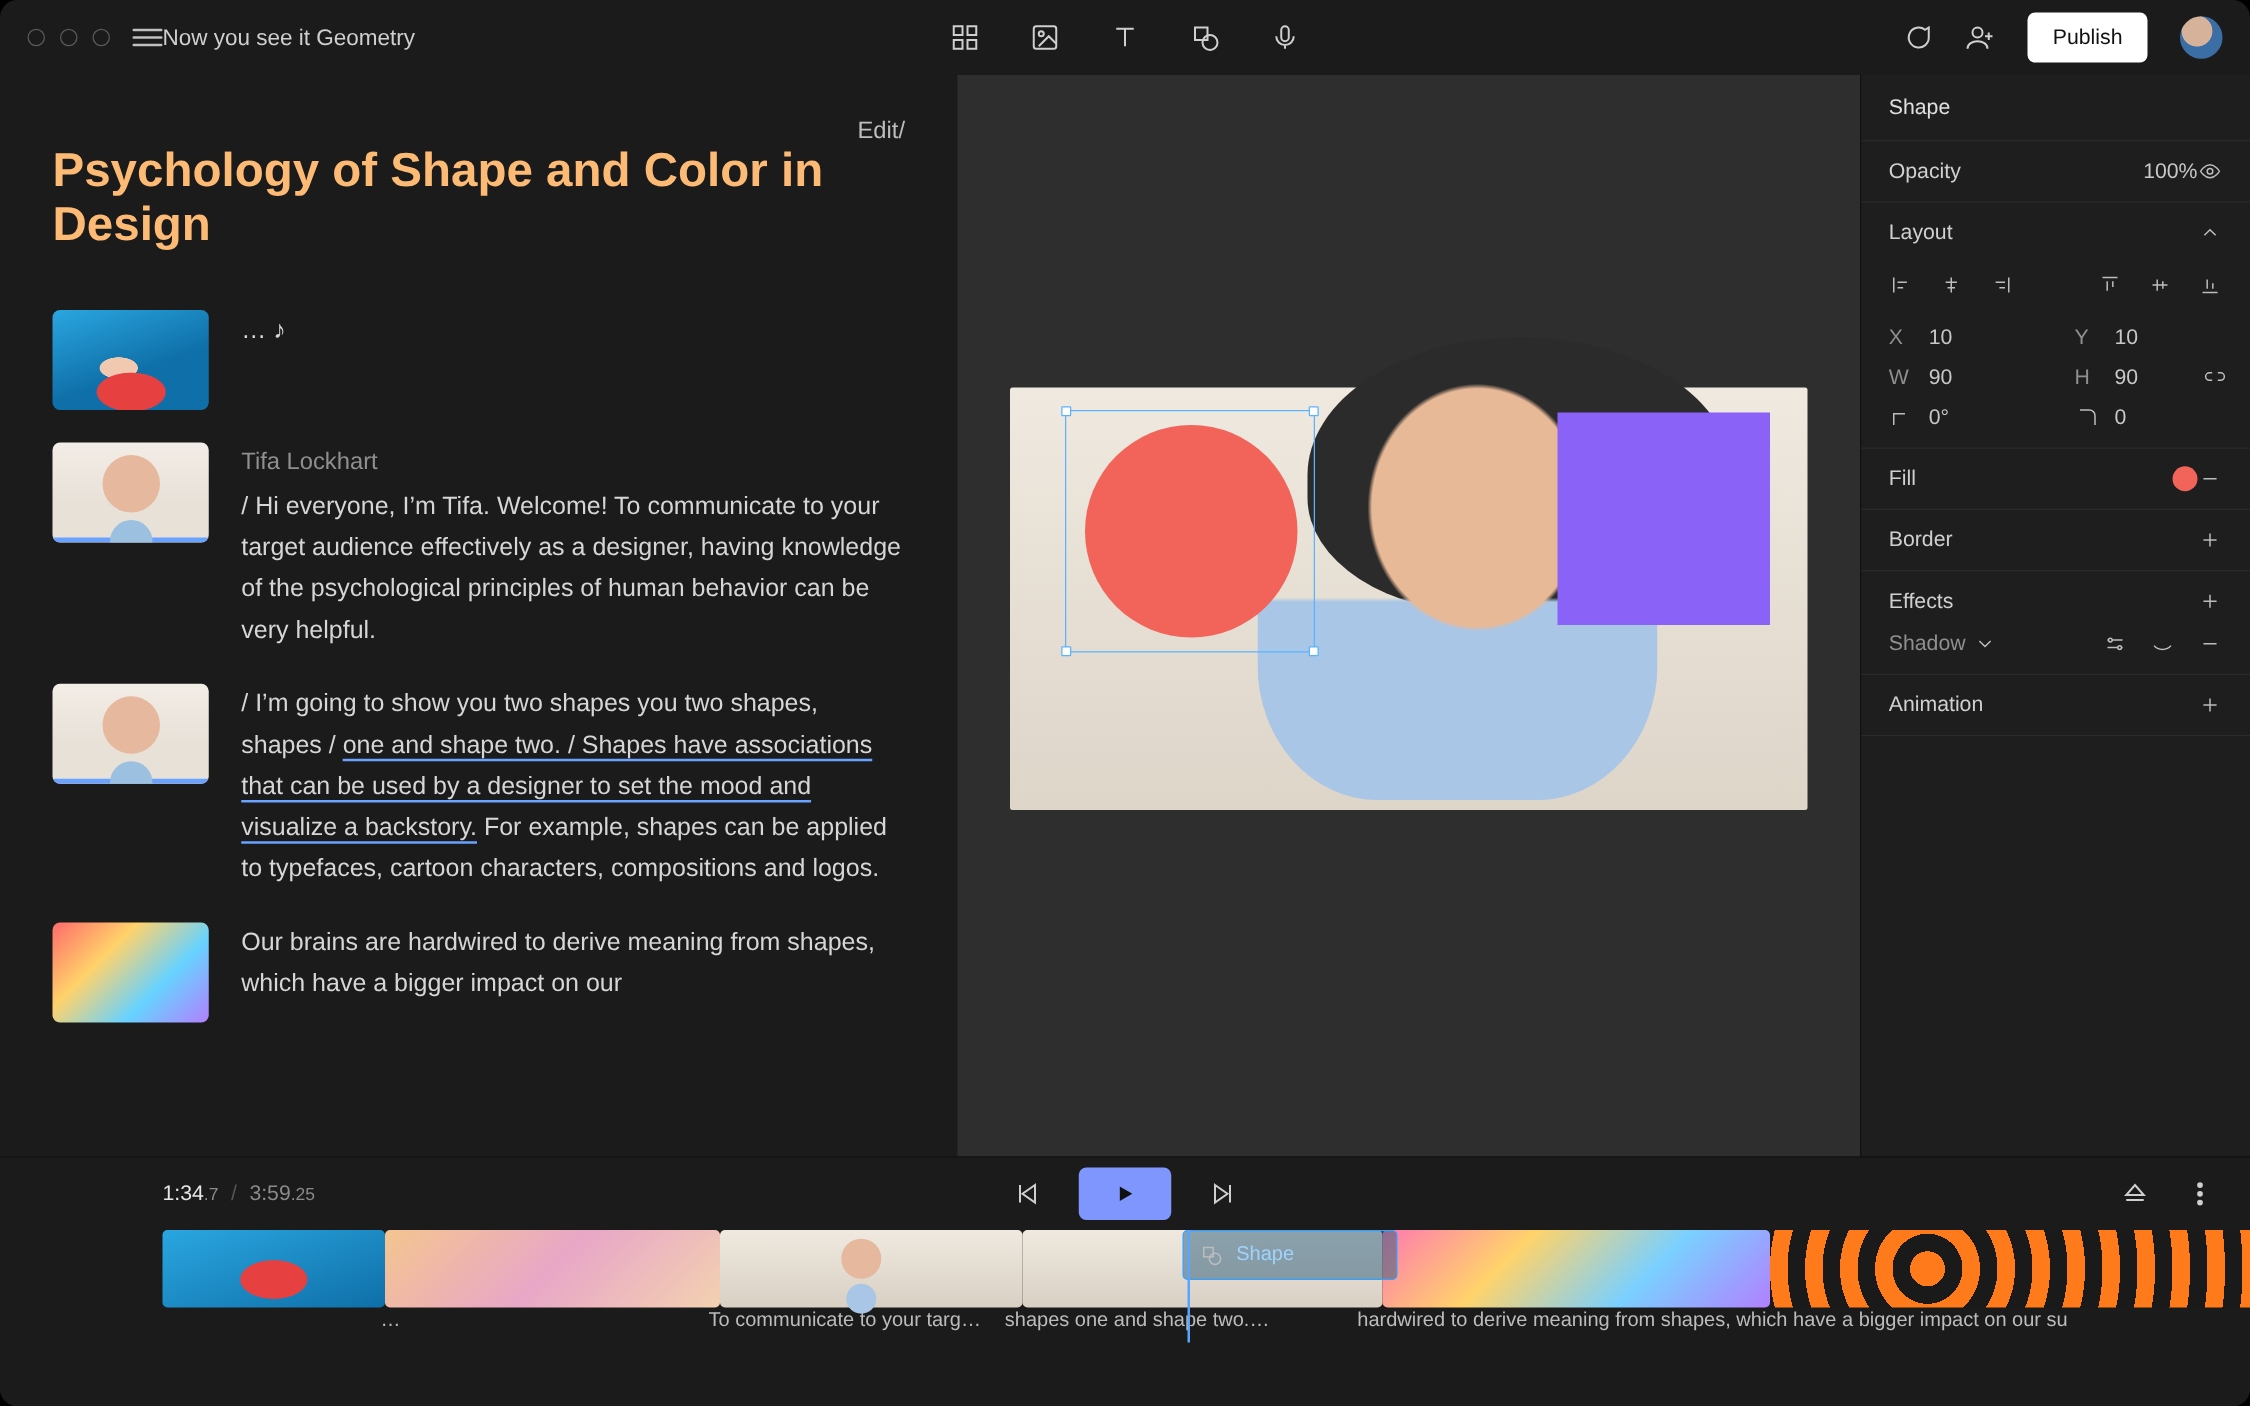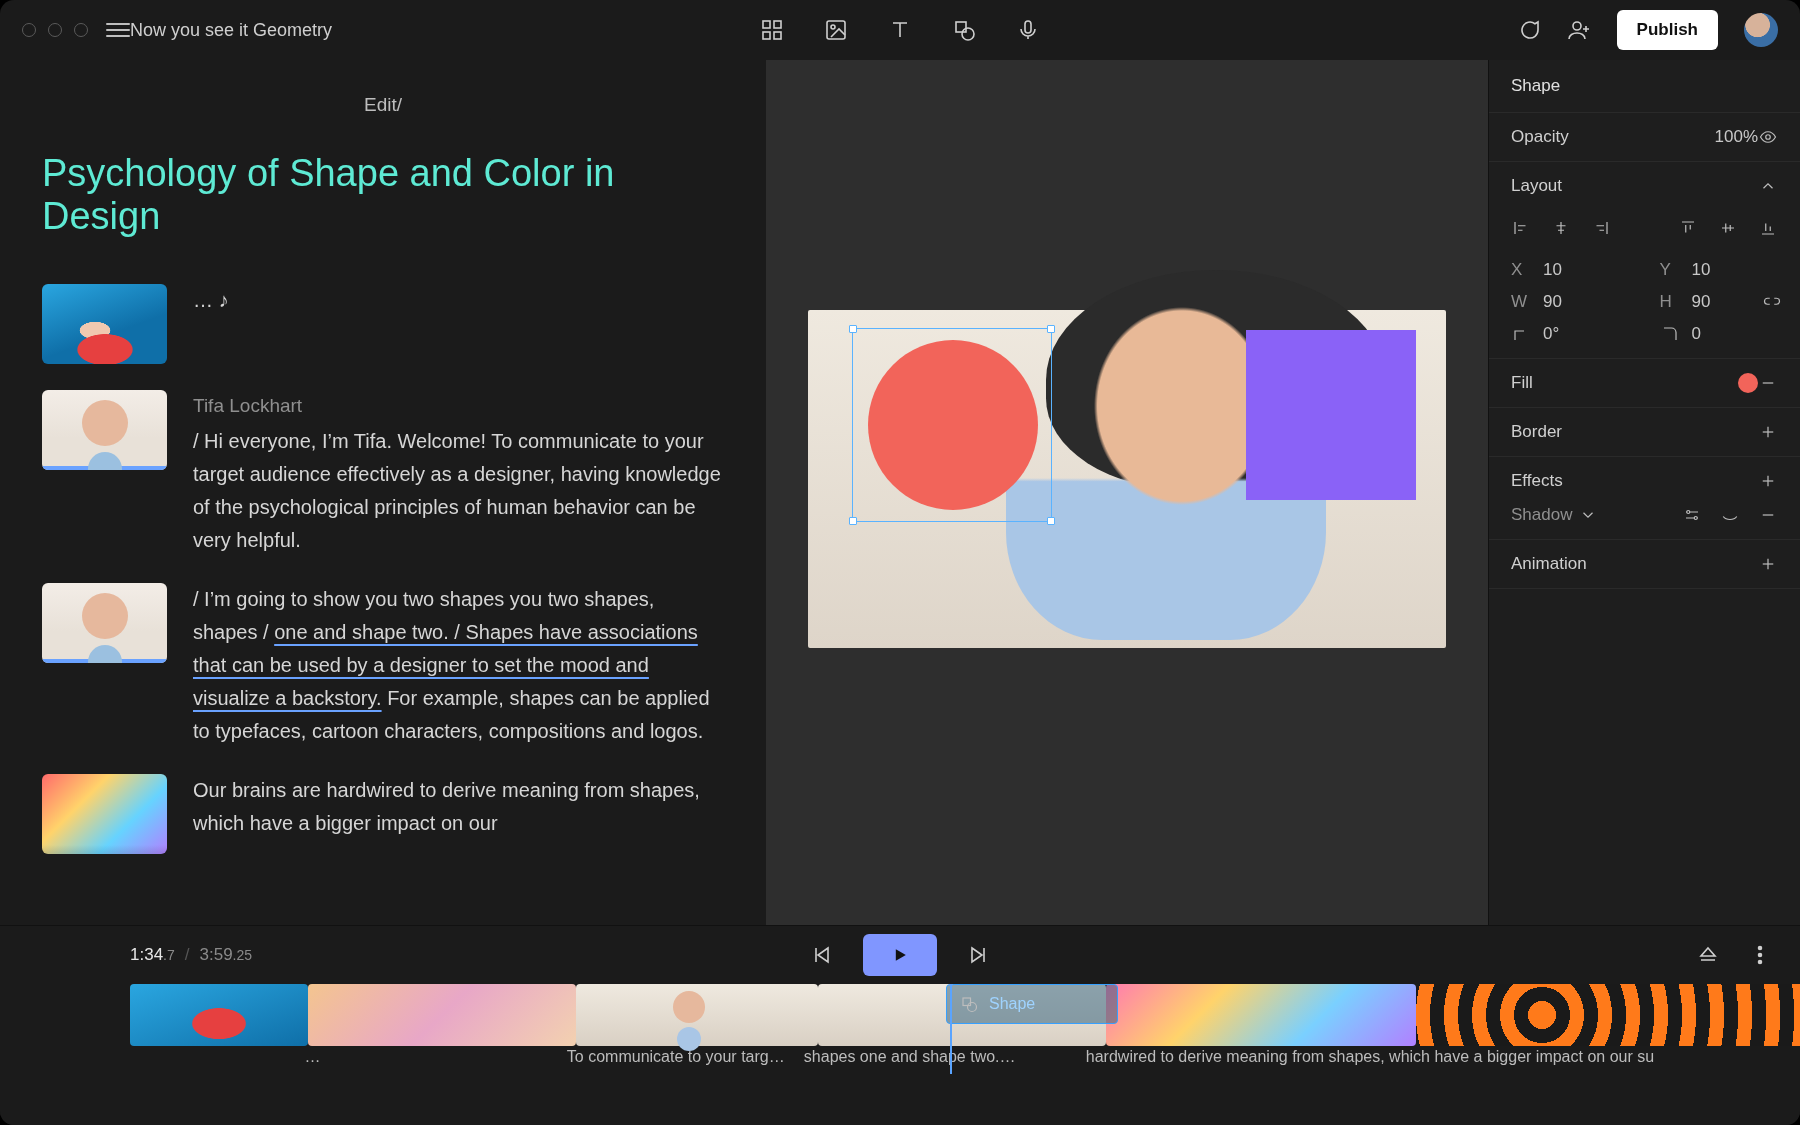--- a/index.html
+++ b/index.html
@@ -23,28 +23,28 @@
   .traffic{display:flex;gap:12px;}
   .traffic span{width:14px;height:14px;border-radius:50%;border:1.5px solid #5a5a5a;}
   .hamburger{display:flex;flex-direction:column;gap:4px;width:24px;margin-left:18px;cursor:pointer;}
   .hamburger span{height:2px;background:#bfbfbf;border-radius:1px;}
   .doc-title{color:#cfcfcf;font-size:18px;}
   .topbar .spacer{flex:1;}
   .tool-cluster{display:flex;gap:40px;align-items:center;position:absolute;left:50%;transform:translateX(-50%);}
   .icon{width:24px;height:24px;display:inline-flex;align-items:center;justify-content:center;color:#cfcfcf;}
   .icon svg{width:24px;height:24px;stroke:#cfcfcf;fill:none;stroke-width:1.6;}
   .right-cluster{display:flex;align-items:center;gap:26px;}
-  .publish{background:#fff;color:#111;border:none;border-radius:6px;padding:10px 20px;font-size:17px;font-weight:700;cursor:pointer;}
+  .publish{background:#fff;color:#111;border:none;border-radius:6px;padding:10px 20px;font-size:17px;font-weight:400;cursor:pointer;}
   .avatar{width:34px;height:34px;border-radius:50%;background:radial-gradient(circle at 40% 35%,#d7b29a 0 40%,#3a6ea5 42% 100%);}
 
   
   .main{flex:1;display:flex;min-height:0;}
   .editor{width:766px;background:var(--bg);display:flex;flex-direction:column;padding:34px 42px 0 42px;overflow:hidden;position:relative;}
-  .edit-row{display:flex;justify-content:center;color:var(--text-mid);font-size:19px;margin-bottom:36px;}
-  .page-title{font-size:38px;font-weight:400;color:#5eead4;margin-bottom:46px;}
+  .edit-row{display:flex;justify-content:flex-end;color:var(--text-mid);font-size:19px;}
+  .page-title{font-size:38px;font-weight:700;color:#fdba74;margin-bottom:46px;}
   .intro-head{font-size:24px;font-weight:500;margin-left:156px;margin-bottom:26px;}
   .script-row{display:flex;gap:26px;margin-bottom:26px;}
   .thumb{width:125px;height:80px;border-radius:6px;flex-shrink:0;background:#333;position:relative;overflow:hidden;}
   .thumb.pool{background:linear-gradient(160deg,#2aa6e0 0%,#0f6fa8 60%);}
   .thumb.pool::after{content:"";position:absolute;inset:auto 10% 0 10%;height:60%;background:radial-gradient(60% 70% at 50% 70%,#e64040 0 45%,transparent 47%),radial-gradient(30% 35% at 40% 30%,#f0c9b0 0 50%,transparent 52%);}
   .thumb.tifa{background:linear-gradient(180deg,#f3ede7 0%,#e8e1d8 60%);}
   .thumb.tifa::after{content:"";position:absolute;left:50%;top:12%;width:46px;height:46px;border-radius:50%;background:#e6b89d;transform:translateX(-50%);box-shadow:0 46px 0 -6px #9bc0e0;}
   .thumb.abstract{background:linear-gradient(135deg,#ff6b6b,#ffd36b,#66d3ff,#b180ff);}
   .thumb-bar{position:absolute;left:0;right:0;bottom:0;height:4px;background:#6aa2ff;}
   .script-text{font-size:20px;line-height:1.65;color:#d6d6d6;}

